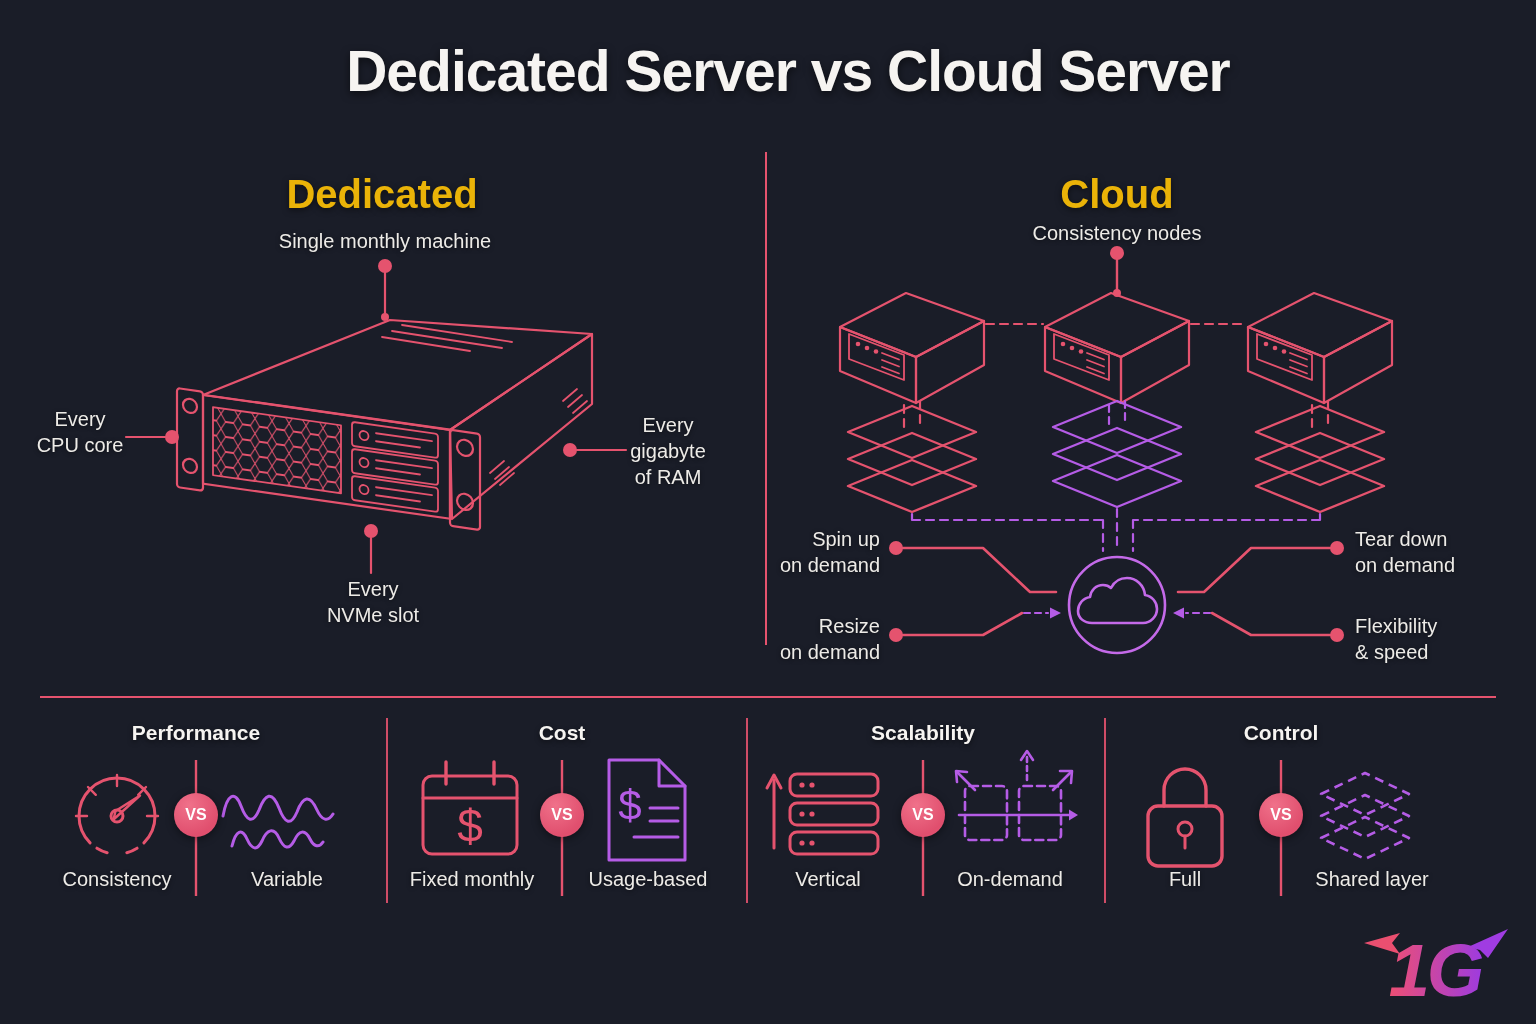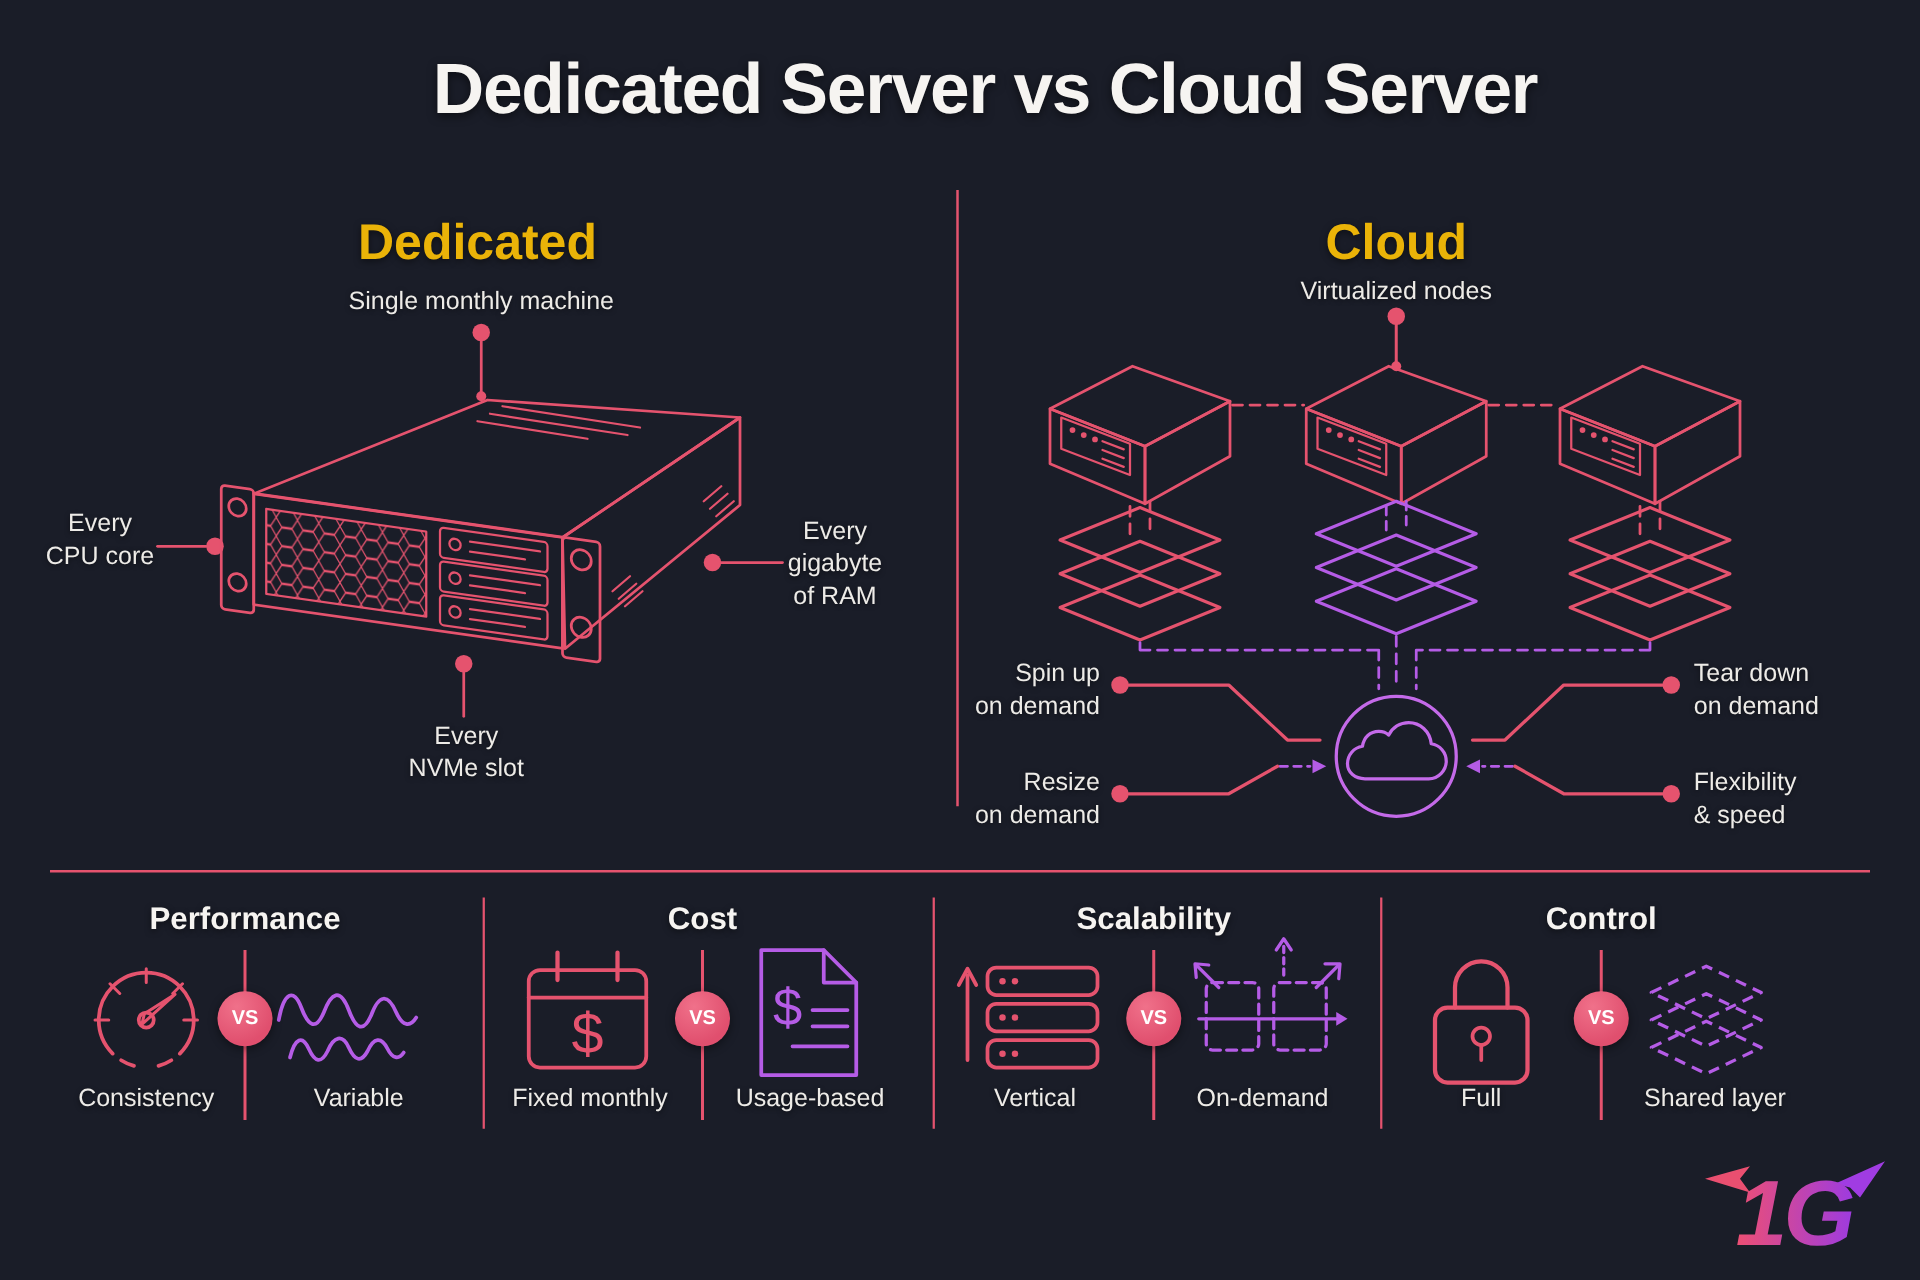--- a/index.html
+++ b/index.html
@@ -22,21 +22,21 @@
     margin-top:24px;
   }
   .lbl{
     font-size:20px;line-height:26px;text-align:center;
     white-space:pre-line;color:#edebe7;text-shadow:0 1px 4px rgba(0,0,0,.5);
   }
   .lbl.right{text-align:right;}
   .lbl.left{text-align:left;}
   .sec-heading{
     width:300px;text-align:center;top:721px;
-    font-size:25px;font-weight:bold;color:#f6f4f1;
+    font-size:21px;font-weight:bold;color:#f6f4f1;
     text-shadow:0 2px 5px rgba(0,0,0,.5);
   }
   .vs-badge{
     width:44px;height:44px;border-radius:50%;
     background:radial-gradient(circle at 35% 28%, #f0718a 0%, #e04f6e 70%);
     display:flex;align-items:center;justify-content:center;
     font-size:16px;font-weight:bold;color:#fff;
     box-shadow:0 2px 8px rgba(0,0,0,.45);
   }
   svg{display:block;}
@@ -277,21 +277,21 @@
 
   <div class="abs lbl" style="left:235px;top:228px;width:300px">Single monthly machine</div>
   <div class="abs lbl" style="left:10px;top:406px;width:140px">Every
 CPU core</div>
   <div class="abs lbl" style="left:598px;top:412px;width:140px">Every
 gigabyte
 of RAM</div>
   <div class="abs lbl" style="left:303px;top:576px;width:140px">Every
 NVMe slot</div>
 
-  <div class="abs lbl" style="left:1017px;top:220px;width:200px">Virtualized nodes</div>
+  <div class="abs lbl" style="left:1017px;top:220px;width:200px">Consistency nodes</div>
   <div class="abs lbl right" style="left:680px;top:526px;width:200px">Spin up
 on demand</div>
   <div class="abs lbl right" style="left:680px;top:613px;width:200px">Resize
 on demand</div>
   <div class="abs lbl left" style="left:1355px;top:526px;width:200px">Tear down
 on demand</div>
   <div class="abs lbl left" style="left:1355px;top:613px;width:200px">Flexibility
 &amp; speed</div>
 
   <div class="abs sec-heading" style="left:46px">Performance</div>

